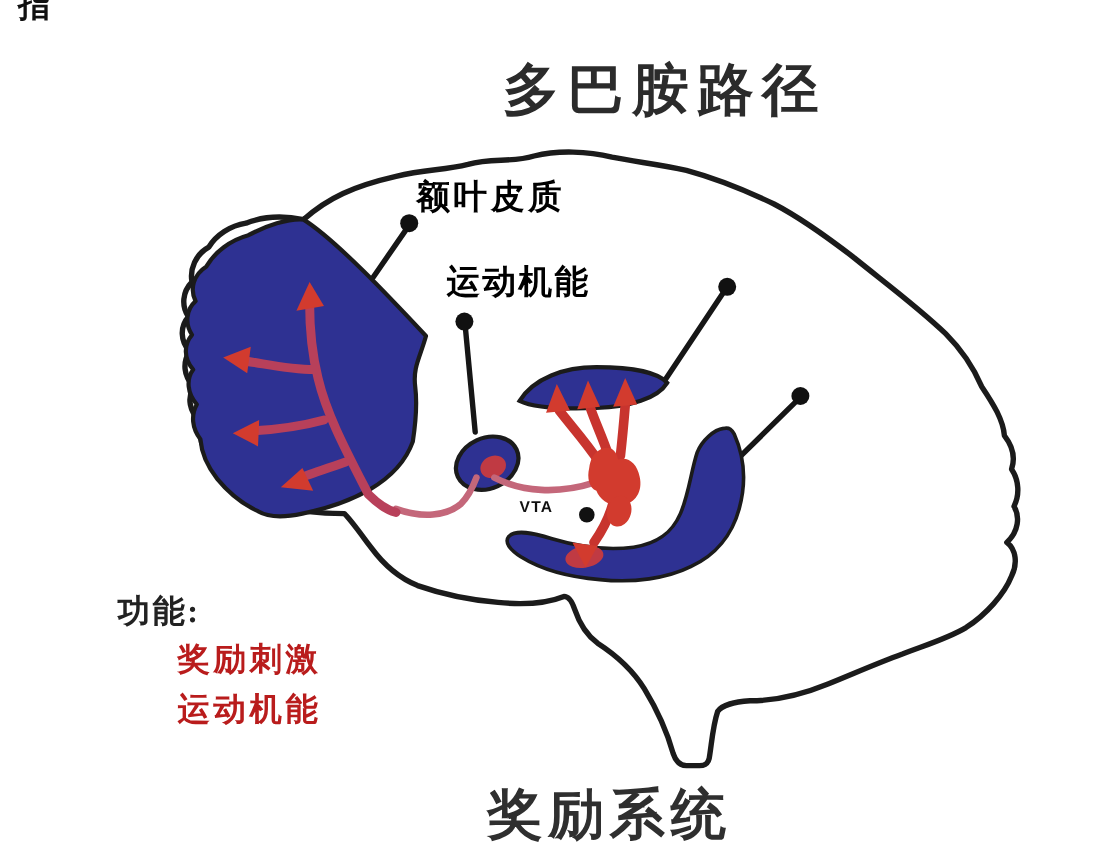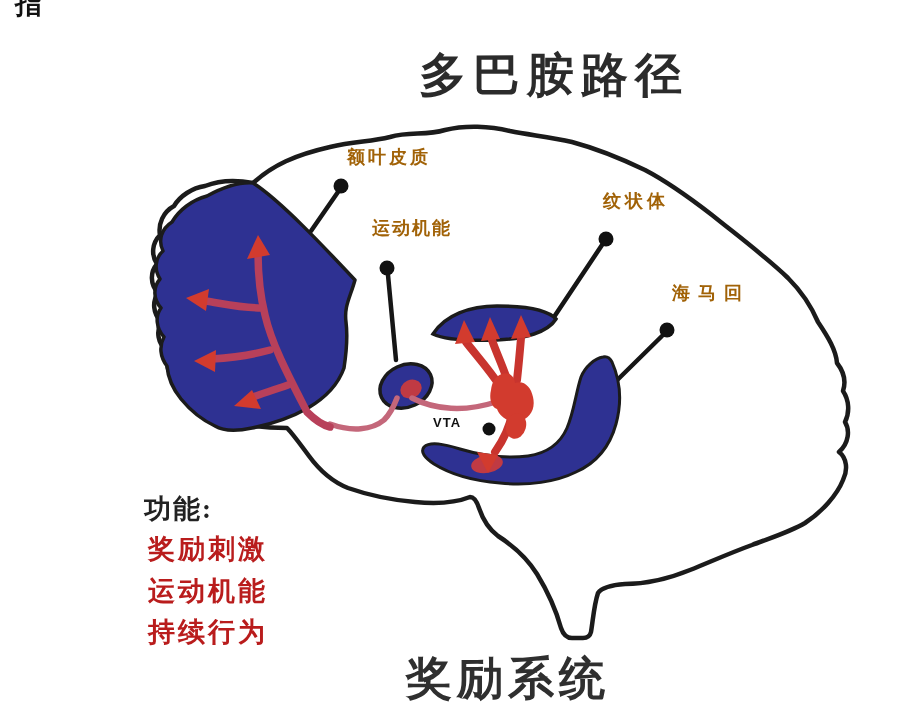--- a/index.html
+++ b/index.html
@@ -4,29 +4,29 @@
 <style>
   html,body{margin:0;padding:0;background:#fff;}
   #stage{position:relative;width:918px;height:719px;overflow:hidden;
          background:#fff;font-family:"Liberation Serif","DejaVu Serif",serif;}
   #art{position:absolute;left:0;top:0;width:918px;height:719px;}
   .txt{position:absolute;color:#3a3a3a;white-space:nowrap;}
   .corner-char{left:15px;top:-14px;font-size:27px;color:#111;
                font-family:"Liberation Sans",sans-serif;font-weight:700;}
   .title{left:379px;top:44px;font-size:47px;font-weight:600;color:#2b2b2b;
          letter-spacing:7px;margin-left:40px;}
-  .lbl{font-size:18px;font-weight:600;color:#a16207;}
+  .lbl{font-size:28px;font-weight:600;color:#000000;}
   .lbl-frontal{left:347px;top:145px;letter-spacing:3px;}
   .lbl-accumbens{left:372px;top:216px;letter-spacing:2px;}
   .lbl-striatum{left:603px;top:189px;letter-spacing:4px;}
   .lbl-hippo{left:672px;top:281px;letter-spacing:8px;}
   .lbl-vta{left:433px;top:415px;font-size:13px;font-weight:700;color:#111;
            font-family:"Liberation Sans","DejaVu Sans",sans-serif;letter-spacing:1px;}
   .func-head{left:98px;top:491px;font-size:27px;font-weight:700;color:#222;
-             letter-spacing:2px;margin-left:46px;}
+             letter-spacing:2px;}
   .func-list{left:148px;top:529px;font-size:27px;font-weight:600;color:#b91c1c;
              line-height:41.5px;letter-spacing:3px;}
   .footer{left:406px;top:648px;font-size:46px;font-weight:600;color:#2f2f2f;
           letter-spacing:5px;}
 </style>
 </head>
 <body>
 
 <div id="stage">
 
@@ -127,25 +127,22 @@
       </g>
       <circle cx="489" cy="429" r="6.5" fill="#111"></circle>
     </g>
   </svg>
 
   <div class="txt corner-char">指</div>
   <div class="txt title">多巴胺路径</div>
 
   <div class="txt lbl lbl-frontal">额叶皮质</div>
   <div class="txt lbl lbl-accumbens">运动机能</div>
-  <div class="txt lbl lbl-striatum">纹状体</div>
-  <div class="txt lbl lbl-hippo">海马回</div>
   <div class="txt lbl-vta">VTA</div>
 
   <div class="txt func-head">功能:</div>
   <div class="txt func-list">
     <div>奖励刺激</div>
     <div>运动机能</div>
-    <div>持续行为</div>
   </div>
 
   <div class="txt footer">奖励系统</div>
 </div>
 
 </body></html>

